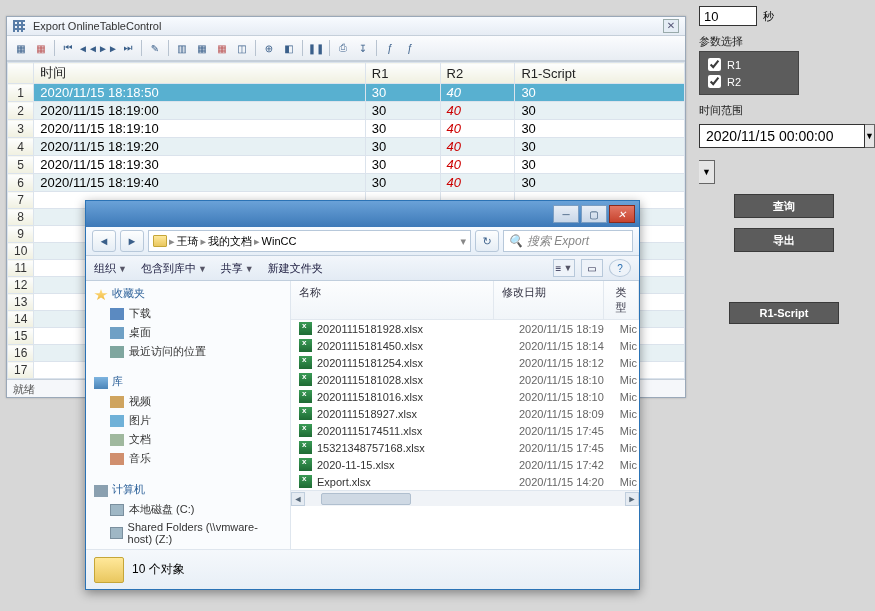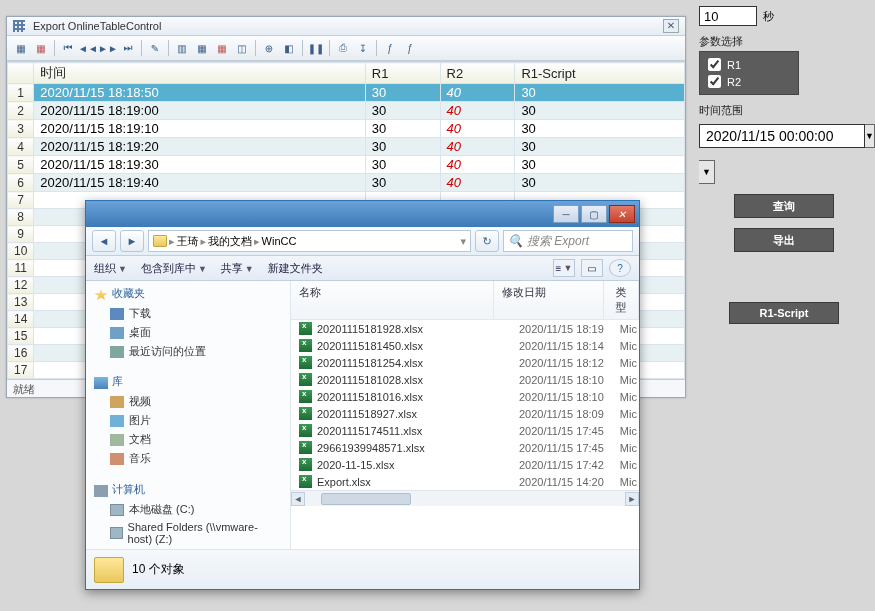--- a/index.html
+++ b/index.html
@@ -450,21 +450,21 @@
                 <td class="name" style="width:220px">
                   <span class="excel-ic"></span>
                   <span>20201115174511.xlsx</span>
                 </td>
   <td style="width:110px;color:#666">2020/11/15 17:45</td>
   <td style="color:#666">Mic</td>
               </tr>
               <tr>
                 <td class="name" style="width:220px">
                   <span class="excel-ic"></span>
-                  <span>29661939948571.xlsx</span>
+                  <span>15321348757168.xlsx</span>
                 </td>
   <td style="width:110px;color:#666">2020/11/15 17:45</td>
   <td style="color:#666">Mic</td>
               </tr>
               <tr>
                 <td class="name" style="width:220px">
                   <span class="excel-ic"></span>
                   <span>2020-11-15.xlsx</span>
                 </td>
   <td style="width:110px;color:#666">2020/11/15 17:42</td>

